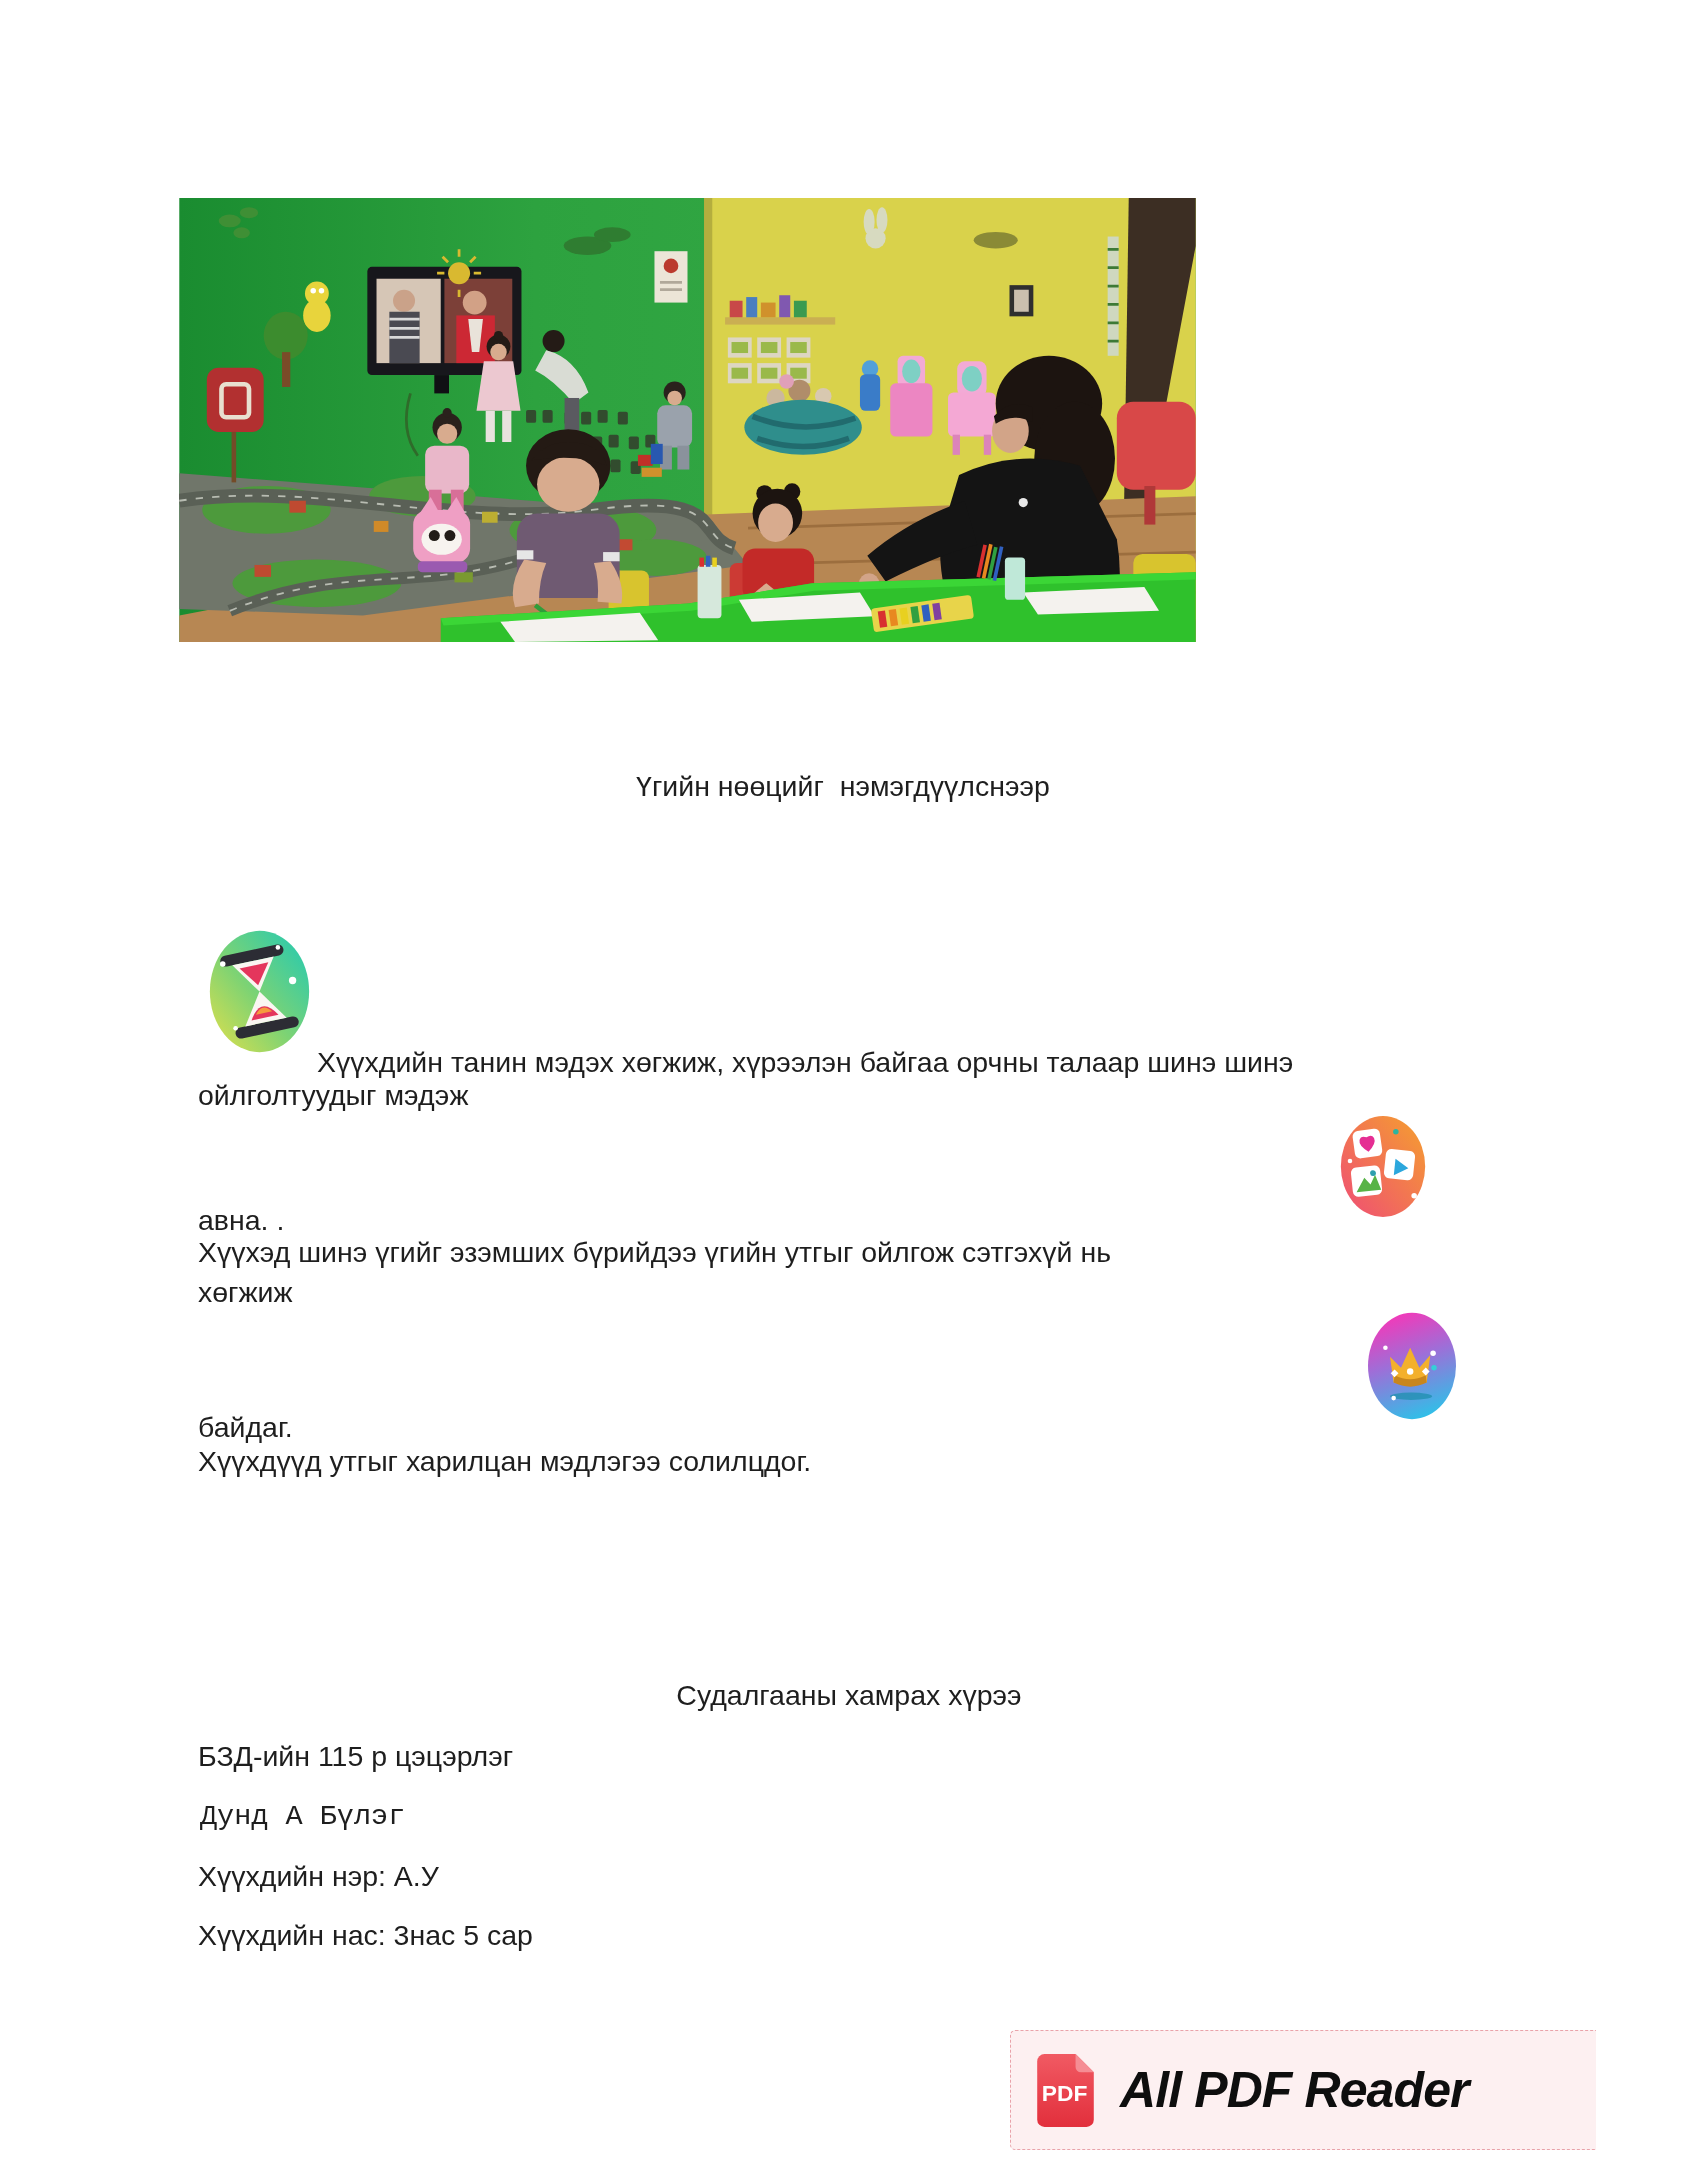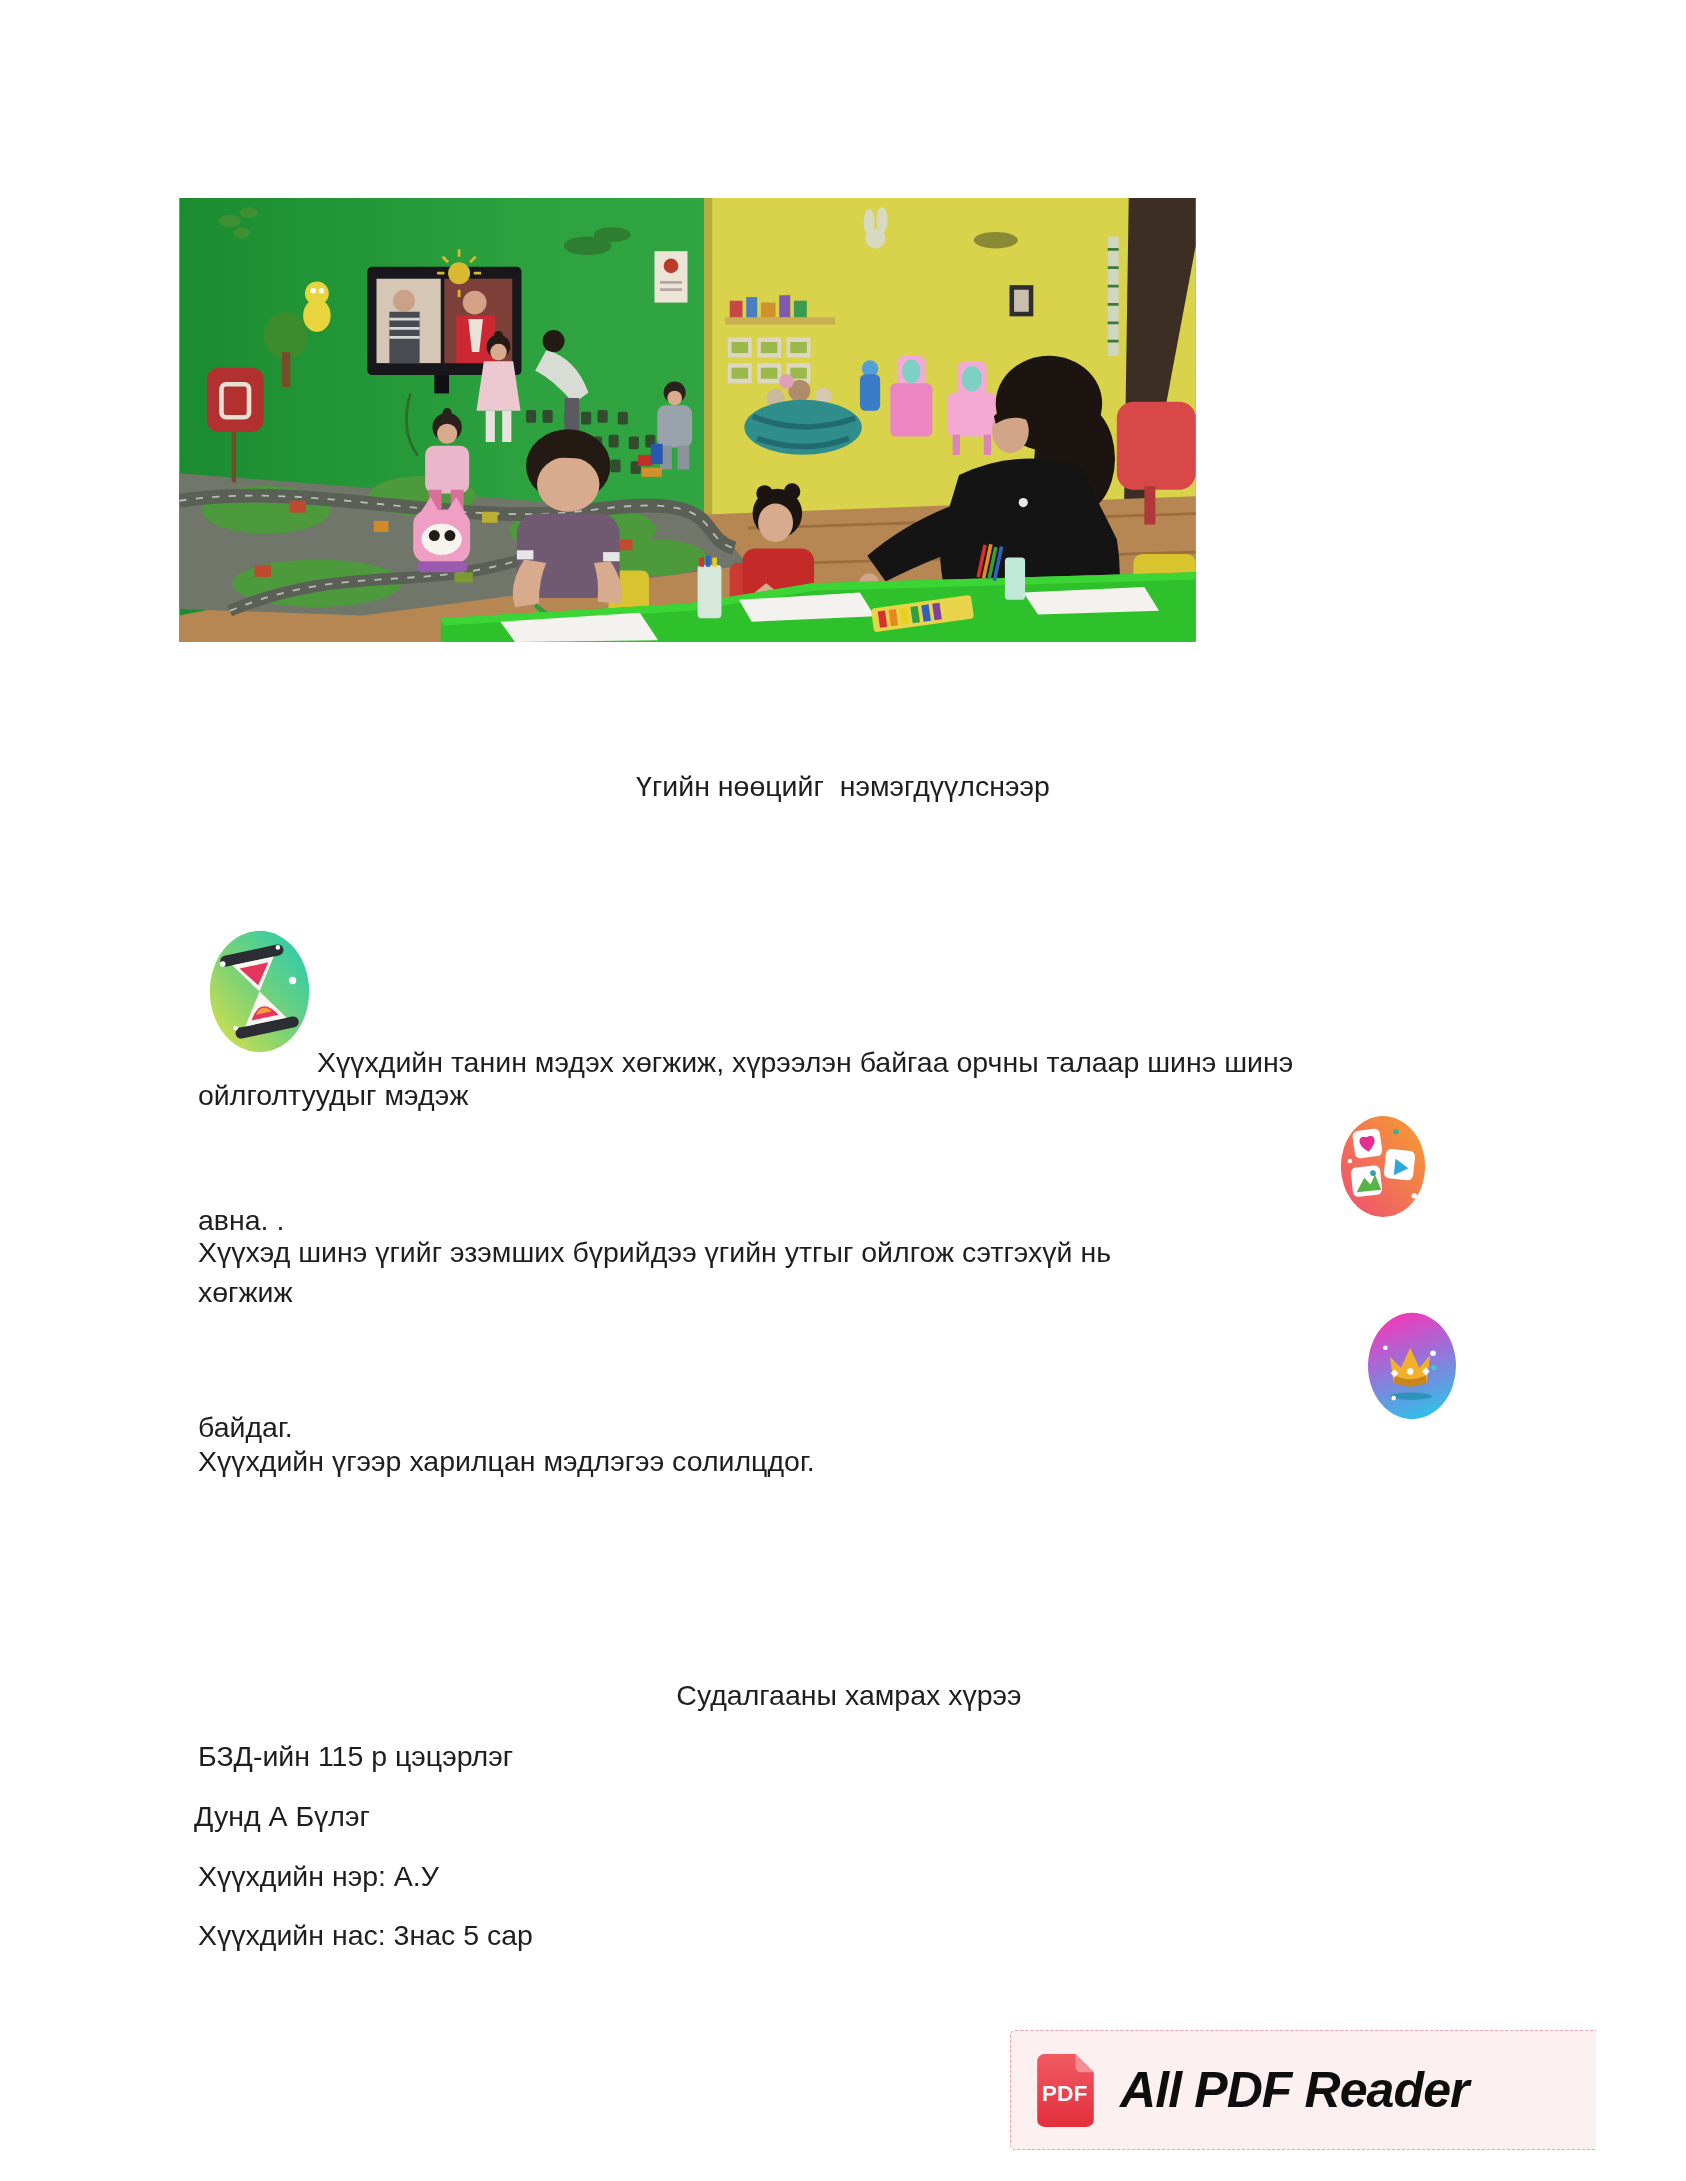--- a/index.html
+++ b/index.html
@@ -350,26 +350,26 @@
       <rect x="28" y="65" width="6" height="6" fill="#ffffff" transform="rotate(45 31 68)"></rect>
       <rect x="62" y="63" width="6" height="6" fill="#ffffff" transform="rotate(45 65 66)"></rect>
       <circle cx="21" cy="40" r="2.5" fill="#ffffff"></circle>
         <circle cx="73" cy="46" r="3" fill="#ffffff"></circle>
       <circle cx="30" cy="95" r="2.5" fill="#ffffff"></circle>
         <circle cx="74" cy="62" r="3" fill="#35d0d8"></circle>
     </svg>
   </div>
 
   <div class="abs body-line" style="left:198px;top:1411px;">байдаг.</div>
-  <div class="abs body-line" style="left:198px;top:1445px;">Хүүхдийн үгээр харилцан мэдлэгээ солилцдог.</div>
+  <div class="abs body-line" style="left:198px;top:1445px;">Хүүхдүүд утгыг харилцан мэдлэгээ солилцдог.</div>
 
   <div class="abs body-line center-line" style="top:1679px;padding-left:6px;">Судалгааны хамрах хүрээ</div>
 
   <div class="abs body-line" style="left:198px;top:1740px;">БЗД-ийн 115 р цэцэрлэг</div>
-  <div class="abs body-line" style="left:194px;top:1800px;">Дунд А Бүлэг</div>
+  <div class="abs body-line" style="left:200px;top:1800px;font-family:Liberation Mono, monospace;">Дунд А Бүлэг</div>
   <div class="abs body-line" style="left:198px;top:1860px;">Хүүхдийн нэр: А.У</div>
   <div class="abs body-line" style="left:198px;top:1919px;">Хүүхдийн нас: 3нас 5 сар</div>
 
   <div class="watermark">
     <svg width="57" height="73" viewBox="0 0 62 80" aria-hidden="true">
       <defs>
           <linearGradient id="pdfg" x1="0" y1="0" x2="0" y2="1">
         <stop offset="0" stop-color="#f15a63"></stop>
             <stop offset="1" stop-color="#e22f3c"></stop>
       </linearGradient>

